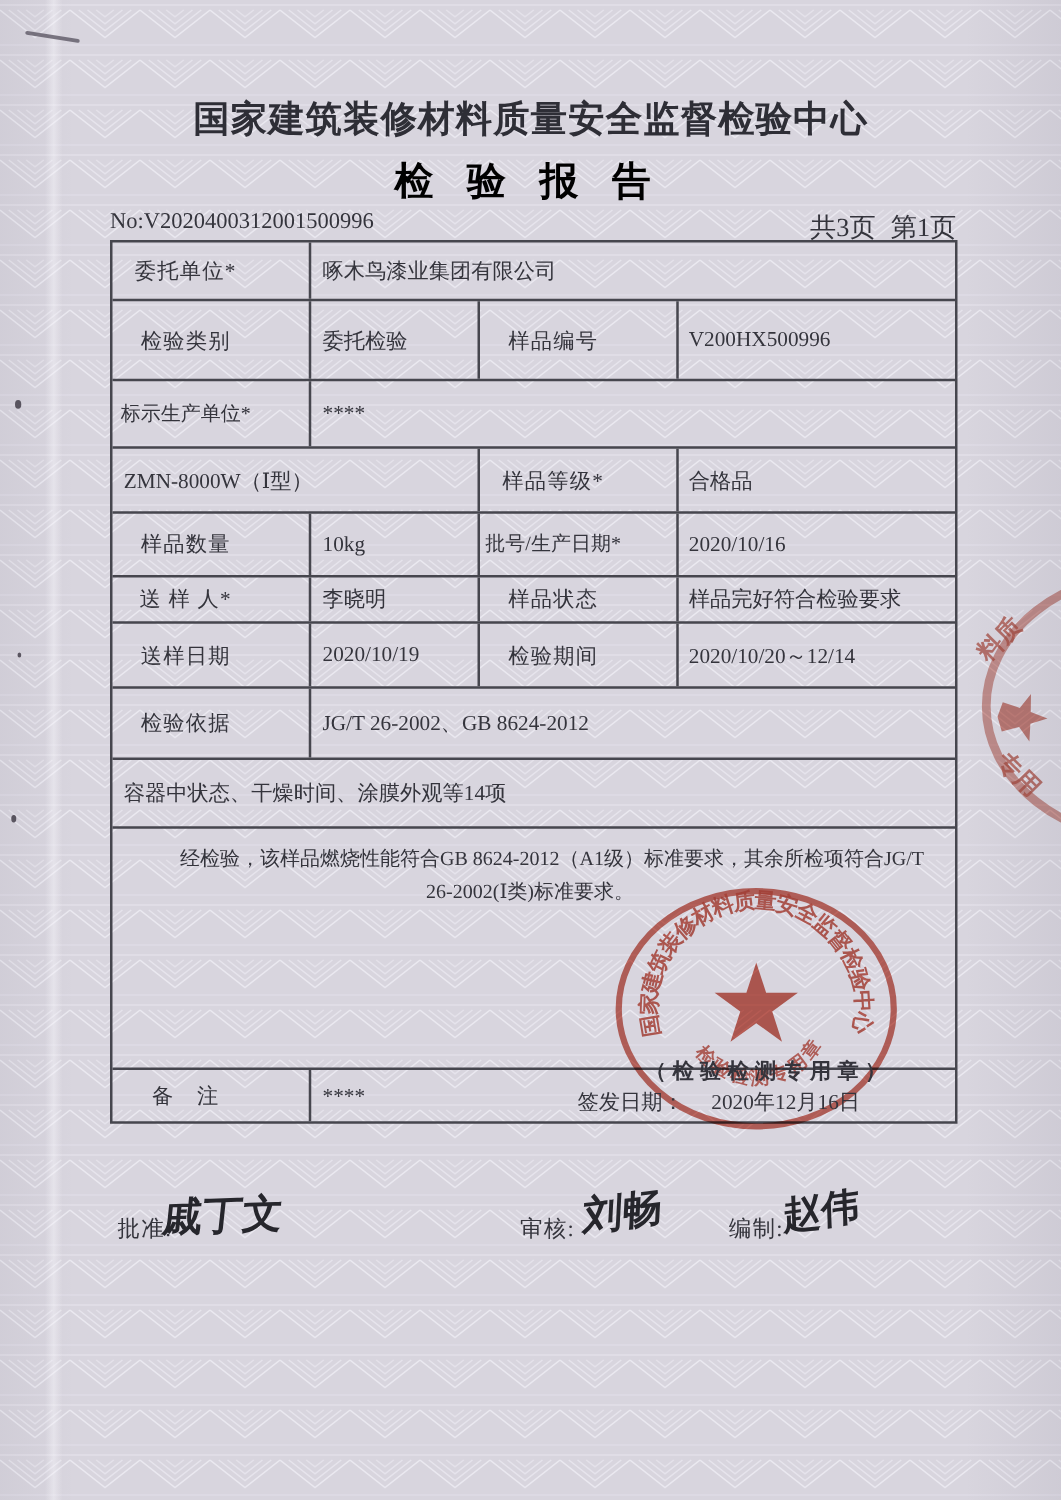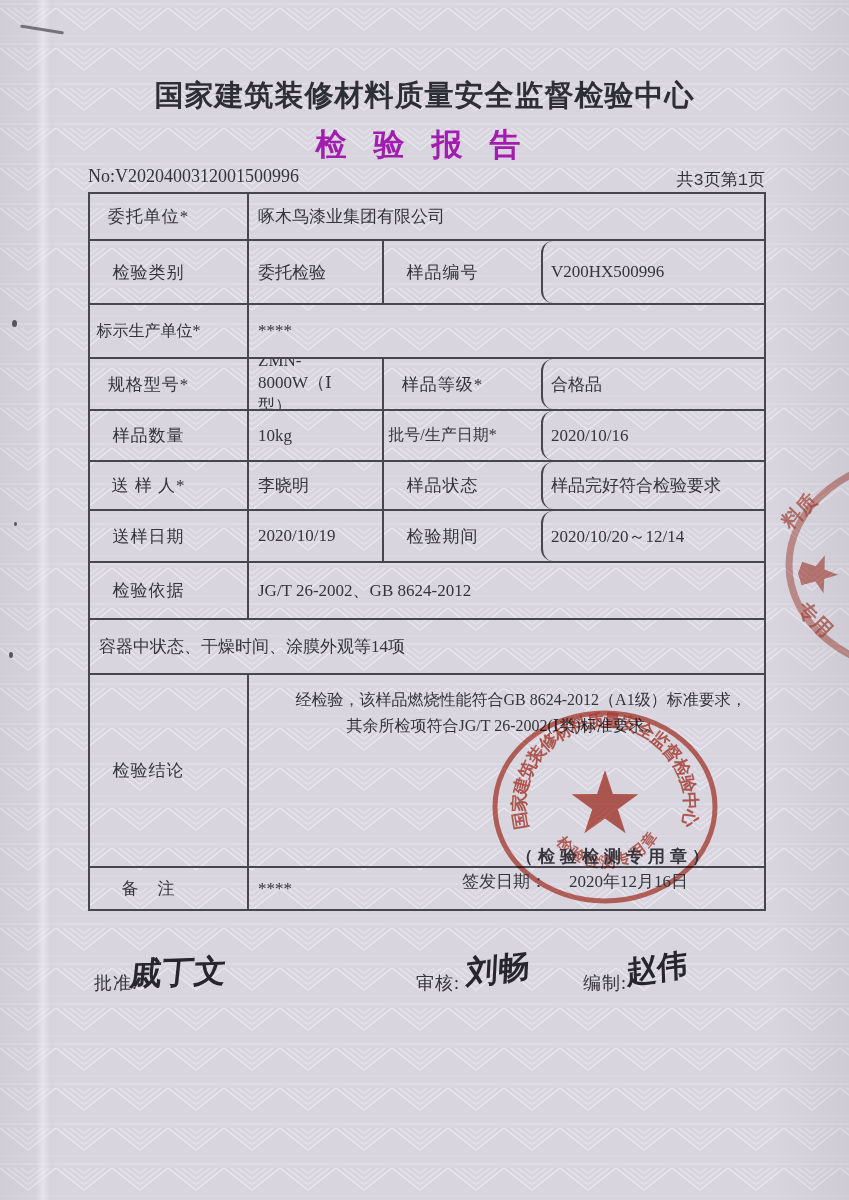--- a/index.html
+++ b/index.html
@@ -21,38 +21,38 @@
   .speck{position:absolute;background:#3a3540;border-radius:50%;opacity:.8;z-index:2;}
   .scratch{position:absolute;left:20px;top:28px;width:44px;height:3px;background:#544f5c;
     border-radius:2px;transform:rotate(9deg);opacity:.75;z-index:2;}
 
   
   .org-name{left:0;top:76px;width:849px;text-align:center;z-index:2;
     font-family:"Liberation Sans","DejaVu Sans",sans-serif;font-weight:700;
     font-size:29px;letter-spacing:1px;color:#2e2e36;}
   .report-title{left:0;top:124px;width:849px;text-align:center;z-index:2;padding-left:14px;box-sizing:border-box;
     font-family:"Liberation Sans","DejaVu Sans",sans-serif;font-weight:700;
-    font-size:31px;letter-spacing:27px;color:#a21caf;}
+    font-size:31px;letter-spacing:27px;color:#000000;}
   .no-line{left:88px;top:166px;z-index:2;font-size:18px;display:flex;}
-  .pages{right:84px;top:168px;z-index:2;font-size:17px;display:flex;gap:0;font-family:Liberation Mono, monospace;}
+  .pages{right:84px;top:168px;z-index:2;font-size:21px;display:flex;gap:12px;}
 
   
   .rtable{position:absolute;left:88px;top:192px;width:678px;z-index:2;
     border:2px solid var(--bd);box-sizing:border-box;}
   .tr{display:flex;box-sizing:border-box;}
   .tr + .tr{border-top:2px solid var(--bd);}
   .td{box-sizing:border-box;overflow:hidden;}
   .td + .td{border-left:2px solid var(--bd);margin-left:40px;}
   .lbl{display:flex;align-items:center;justify-content:center;text-align:center;
     font-size:17px;letter-spacing:1px;padding:0 2px;}
   .val{display:flex;align-items:center;font-size:17px;padding-left:9px;}
   .c1{flex:0 0 117px;}
   .c2{flex:1 1 auto;}
   .c3{flex:0 0 119px;}
-  .c4{flex:0 0 223px;padding-left:8px;border-radius:12px;}
+  .c4{flex:0 0 223px;padding-left:8px;}
   .tight{letter-spacing:0;font-size:16px;padding:0;}
   .small-label{font-size:16px;letter-spacing:0;}
   .conc-cell{flex:1 1 auto;position:relative;}
   .conc-text{padding:12px 16px 0 10px;font-size:16px;line-height:1.6;text-indent:2.2em;text-align:center;}
 
   
   .stamp-main{position:absolute;left:488px;top:706px;z-index:5;mix-blend-mode:multiply;}
   .stamp-edge{position:absolute;left:756px;top:452px;z-index:5;mix-blend-mode:multiply;}
   .stamp-note{position:absolute;left:516px;top:845px;z-index:6;font-size:17px;letter-spacing:5px;white-space:nowrap;font-weight:bold;}
   .issue-line{position:absolute;left:462px;top:870px;z-index:6;font-size:17px;display:flex;gap:22px;white-space:nowrap;}
@@ -118,34 +118,33 @@
       <div class="td val c4">V200HX500996</div>
     </div>
 
 
     <div class="tr" style="height:54px">
       <div class="td lbl c1 small-label">标示生产单位*</div>
       <div class="td val" style="flex:1">****</div>
     </div>
 
     <div class="tr" style="height:52px">
-      <div class="td lbl c1">规格型号*</div>
       <div class="td val c2">ZMN-8000W（Ⅰ型）</div>
       <div class="td lbl c3">样品等级*</div>
       <div class="td val c4">合格品</div>
     </div>
 
     <div class="tr" style="height:51px">
       <div class="td lbl c1">样品数量</div>
       <div class="td val c2">10kg</div>
       <div class="td lbl c3 tight">批号/生产日期*</div>
       <div class="td val c4">2020/10/16</div>
     </div>
 
-    <div class="tr" style="height:49px">
+    <div class="tr" style="height:37px">
       <div class="td lbl c1">送 样 人*</div>
       <div class="td val c2">李晓明</div>
       <div class="td lbl c3">样品状态</div>
       <div class="td val c4">样品完好符合检验要求</div>
     </div>
 
     <div class="tr" style="height:52px">
       <div class="td lbl c1">送样日期</div>
       <div class="td val c2">2020/10/19</div>
       <div class="td lbl c3">检验期间</div>
@@ -155,21 +154,20 @@
     <div class="tr" style="height:57px">
       <div class="td lbl c1">检验依据</div>
       <div class="td val" style="flex:1">JG/T 26-2002、GB 8624-2012</div>
     </div>
 
     <div class="tr" style="height:55px">
       <div class="td val" style="flex:1">容器中状态、干燥时间、涂膜外观等14项</div>
     </div>
 
     <div class="tr" style="height:193px">
-      <div class="td lbl c1">检验结论</div>
       <div class="td conc-cell">
         <div class="conc-text">经检验，该样品燃烧性能符合GB 8624-2012（A1级）标准要求，其余所检项符合JG/T 26-2002(Ⅰ类)标准要求。</div>
       </div>
     </div>
 
     <div class="tr" style="height:43px">
       <div class="td lbl c1">备　注</div>
       <div class="td val" style="flex:1">****</div>
     </div>
 

